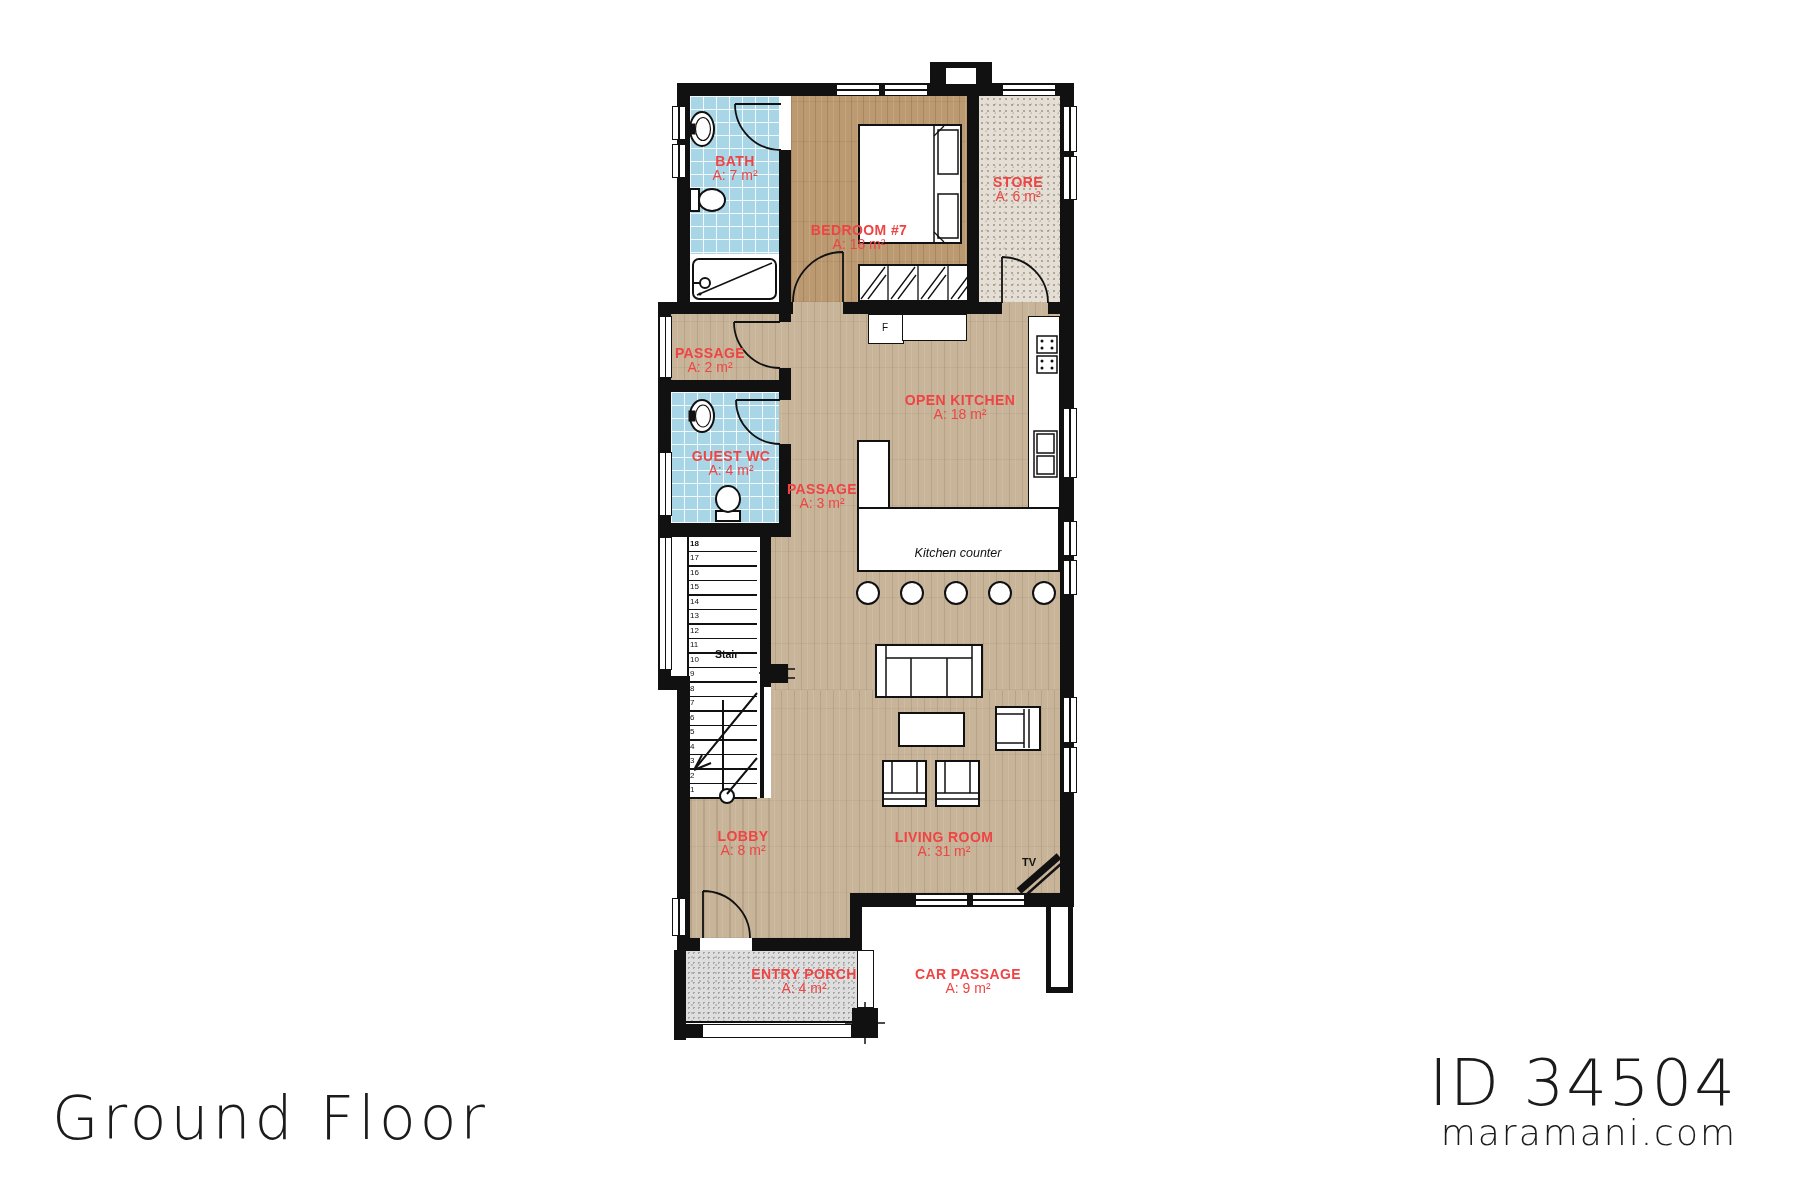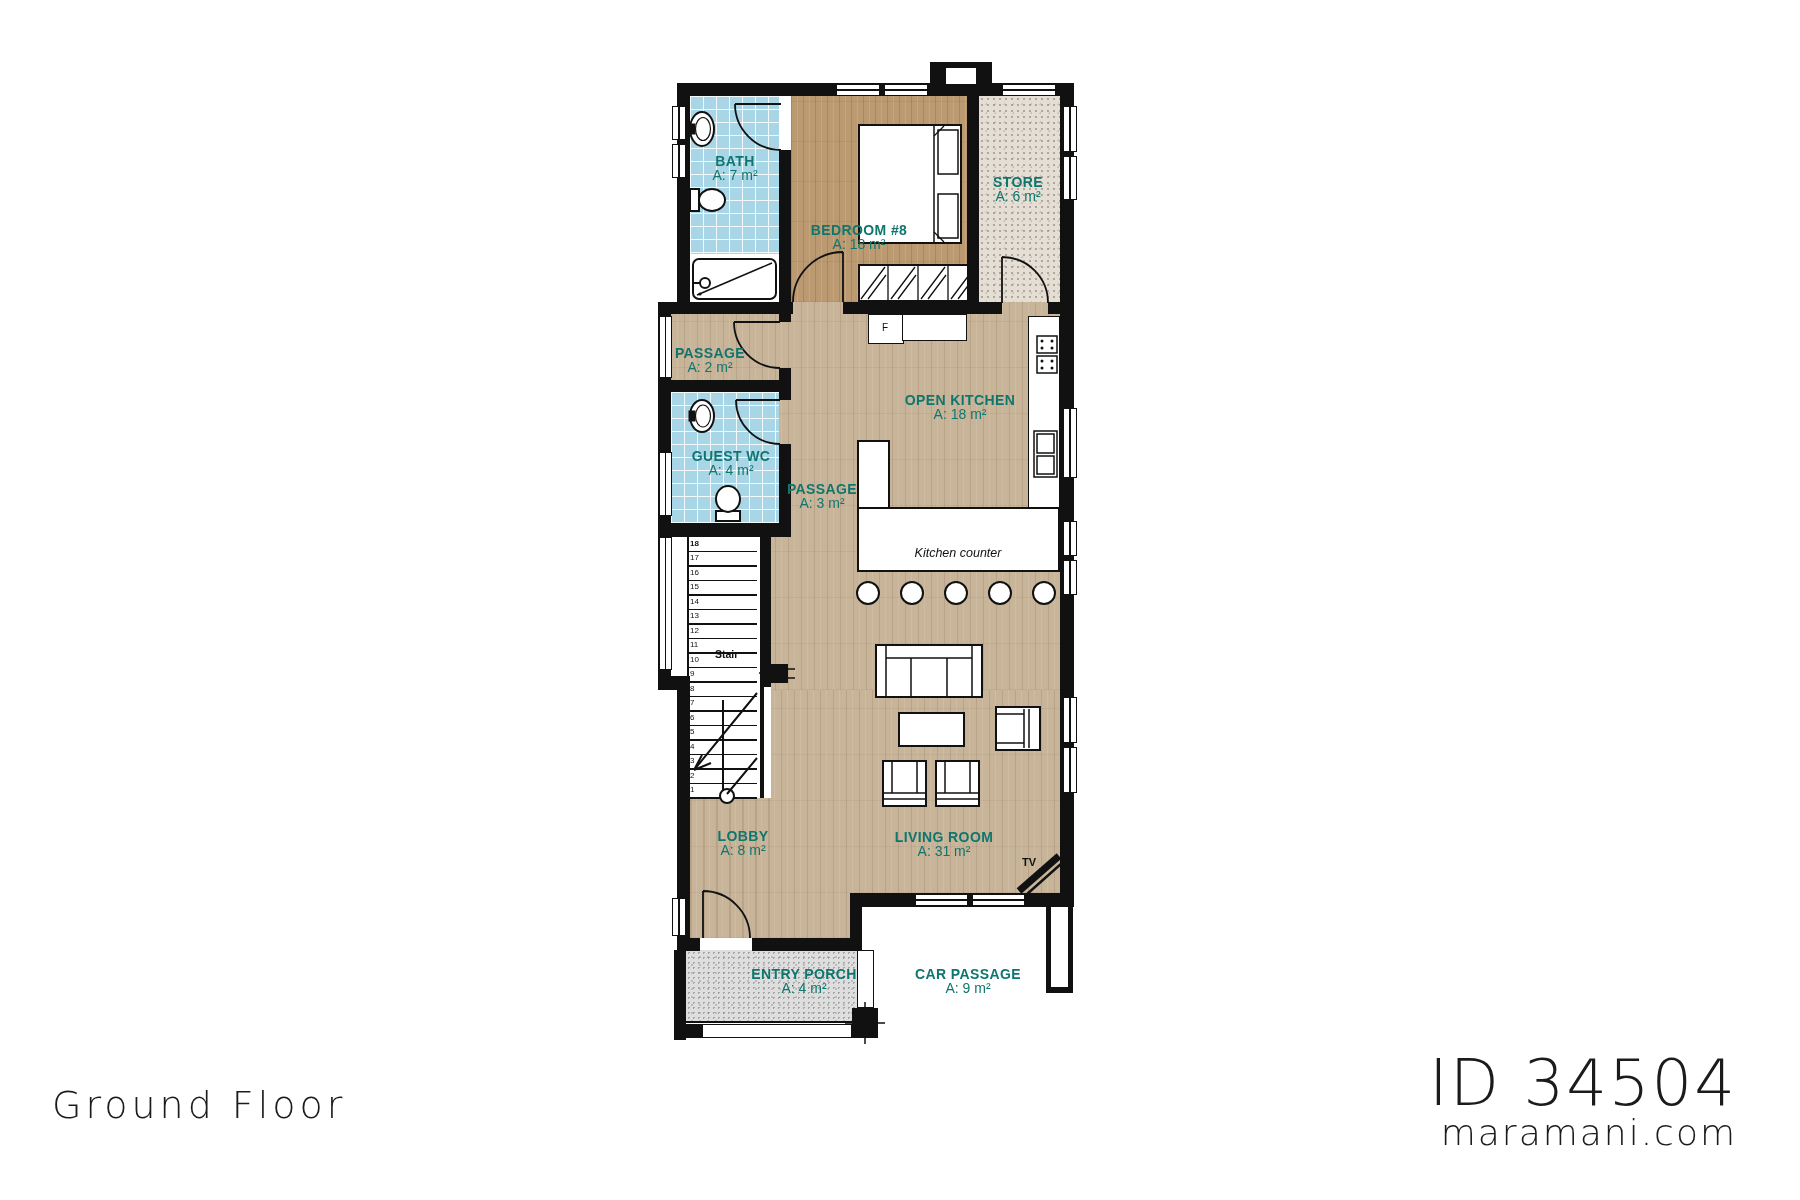--- a/index.html
+++ b/index.html
@@ -34,21 +34,21 @@
                          radial-gradient(rgba(120,120,120,.35) 1px, rgba(0,0,0,0) 1px);
         background-size:5px 5px,8px 8px;background-position:0 0,2px 3px;}
   
   .furn{position:absolute;background:#fff;border:2px solid #111;box-sizing:border-box;z-index:20;}
   .thin{border-width:1.5px;}
   
   .win{position:absolute;background:#fff;border:1px solid #111;box-sizing:border-box;z-index:45;}
   .winV{background-image:linear-gradient(90deg, rgba(0,0,0,0) calc(50% - .75px), #111 calc(50% - .75px), #111 calc(50% + .75px), rgba(0,0,0,0) calc(50% + .75px));}
   .winH{background-image:linear-gradient(0deg, rgba(0,0,0,0) calc(50% - .75px), #111 calc(50% - .75px), #111 calc(50% + .75px), rgba(0,0,0,0) calc(50% + .75px));}
   
-  .room-label{position:absolute;transform:translateX(-50%);text-align:center;white-space:nowrap;z-index:50;color:#0f766e;}
+  .room-label{position:absolute;transform:translateX(-50%);text-align:center;white-space:nowrap;z-index:50;color:#ef4444;}
   .rname{font-weight:bold;font-size:14px;line-height:16px;letter-spacing:.4px;}
   .rarea{font-weight:normal;font-size:14px;line-height:13px;}
   .ann{position:absolute;z-index:50;color:#111;white-space:nowrap;}
   
   #stairBox{position:absolute;left:671px;top:537px;width:100px;height:261px;background:#fff;z-index:15;}
   .tread-line{position:absolute;left:16px;width:70px;height:1.5px;background:#111;}
   .tread-edge{position:absolute;left:16px;top:0;width:1.5px;height:100%;background:#111;}
   .tread-num{position:absolute;left:19px;font-size:8px;line-height:9px;font-family:"Liberation Sans",sans-serif;}
   svg.overlay{position:absolute;left:0;top:0;z-index:30;}
   .footer-big{position:absolute;font-family:"DejaVu Sans",sans-serif;font-weight:200;color:#1b1b1b;z-index:60;}
@@ -296,21 +296,21 @@
   <div class="win winV" style="left:1063px;top:697px;width:14px;height:46px;"></div>
   <div class="win winV" style="left:1063px;top:747px;width:14px;height:46px;"></div>
   <div class="win winH" style="left:915px;top:894px;width:53px;height:12px;"></div>
   <div class="win winH" style="left:972px;top:894px;width:53px;height:12px;"></div>
 
   <div class="room-label" style="left:735px;top:153px;">
     <div class="rname">BATH</div>
     <div class="rarea">A: 7 m²</div>
   </div>
   <div class="room-label" style="left:859px;top:222px;">
-    <div class="rname">BEDROOM #8</div>
+    <div class="rname">BEDROOM #7</div>
     <div class="rarea">A: 18 m²</div>
   </div>
   <div class="room-label" style="left:1018px;top:174px;">
     <div class="rname">STORE</div>
     <div class="rarea">A: 6 m²</div>
   </div>
   <div class="room-label" style="left:710px;top:345px;">
     <div class="rname">PASSAGE</div>
     <div class="rarea">A: 2 m²</div>
   </div>
@@ -343,15 +343,15 @@
     <div class="rarea">A: 9 m²</div>
   </div>
 
   <div class="ann" style="left:715px;top:648px;font-size:10.5px;font-weight:600;">Stair</div>
   <div class="ann" style="left:958px;top:546px;transform:translateX(-50%);font-style:italic;font-size:12.5px;">Kitchen counter</div>
   <div class="ann" style="left:1022px;top:856px;font-size:11px;font-weight:600;">TV</div>
   <div class="ann" style="left:882px;top:322px;font-size:10px;">F</div>
 
 </div>
 
-<div class="footer-big" style="left:52px;top:1083px;font-size:38px;letter-spacing:4px;">Ground Floor</div>
+<div class="footer-big" style="left:52px;top:1083px;font-size:60px;letter-spacing:4px;">Ground Floor</div>
 <div class="footer-big" style="right:63px;top:1046px;font-size:64px;letter-spacing:2px;text-align:right;">ID 34504</div>
 <div class="footer-big" style="right:63px;top:1112px;font-size:36px;letter-spacing:2px;text-align:right;">maramani.com</div>
 
 </body></html>

